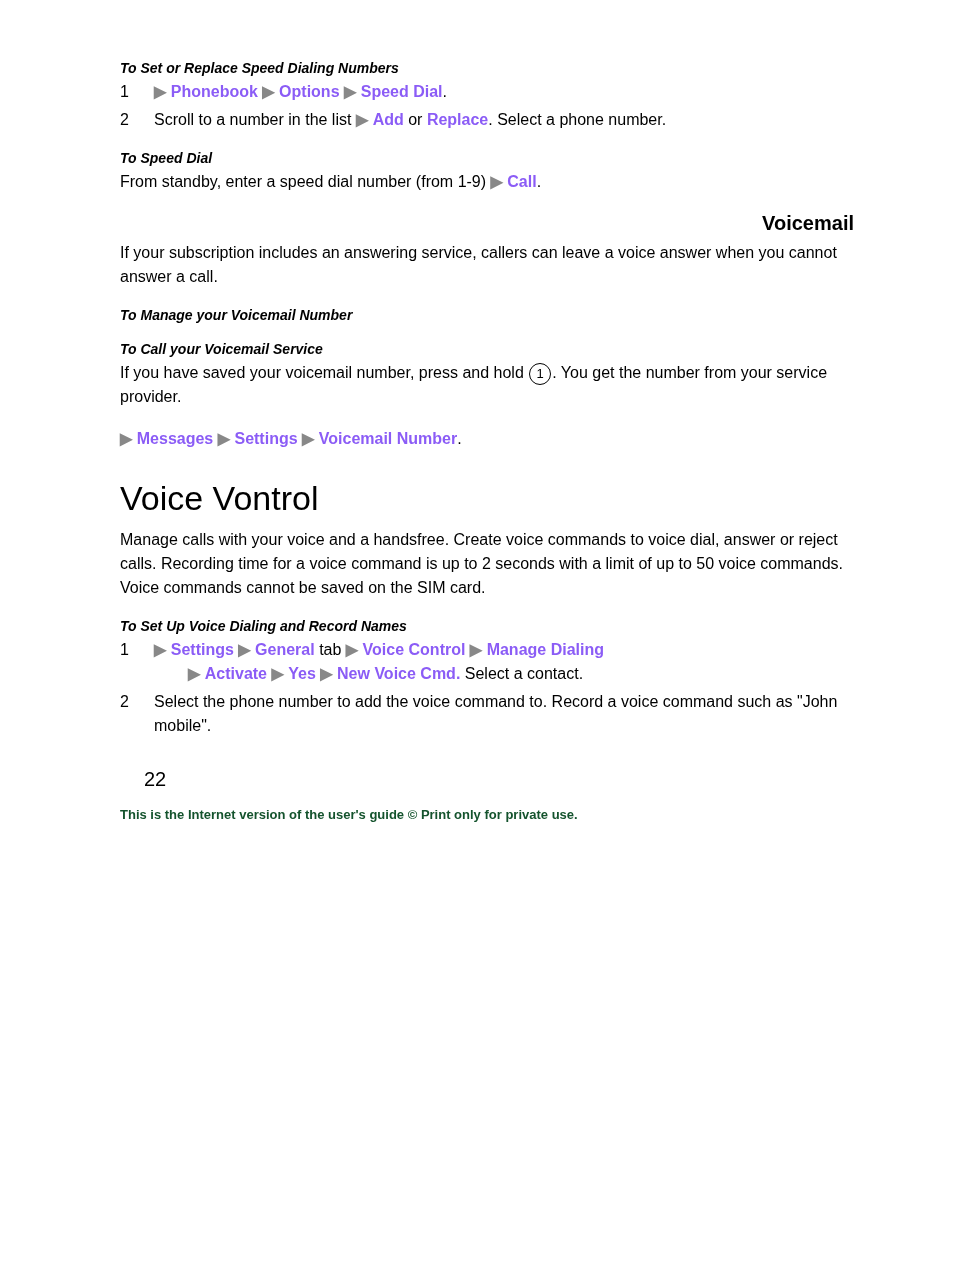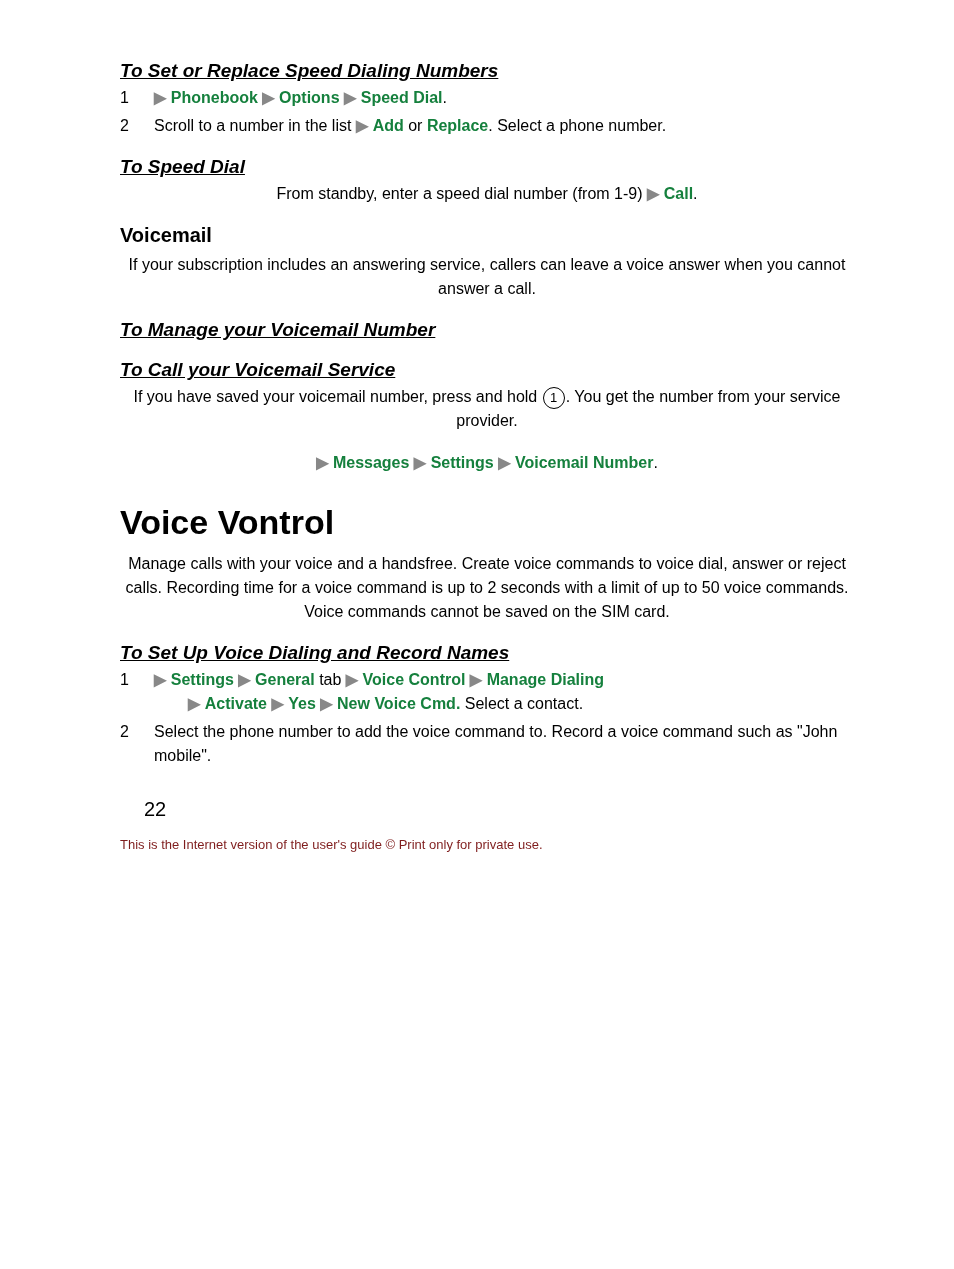--- a/index.html
+++ b/index.html
@@ -15,44 +15,43 @@
       width: 954px;
       min-height: 1269px;
       padding: 60px 100px 60px 120px;
     }
     .section {
       margin-bottom: 18px;
     }
     .section-title-bold-italic {
       font-weight: bold;
       font-style: italic;
-      font-size: 19px;
+      font-size: 14px;
       margin-bottom: 4px;
-      text-decoration: underline;
     }
     .section-title-bold {
       font-weight: bold;
       font-style: normal;
       font-size: 20px;
       margin-bottom: 6px;
+      text-align: right;
     }
     .section-title-large {
-      font-weight: bold;
+      font-weight: normal;
       font-style: normal;
       font-size: 34px;
       margin-bottom: 10px;
       margin-top: 28px;
     }
     .body-text {
       font-size: 16px;
       line-height: 1.5;
-      text-align: center;
     }
     .nav-link {
-      color: #15803d;
+      color: #8b5cf6;
       font-weight: bold;
       font-size: 16px;
     }
     .nav-arrow {
       color: #888;
       font-weight: bold;
     }
     ol.steps {
       list-style: none;
       padding: 0;
@@ -88,22 +87,22 @@
     }
     .footer-page {
       font-size: 20px;
       font-weight: normal;
       margin-top: 30px;
       margin-bottom: 6px;
       margin-left: 24px;
     }
     .footer-note {
       font-size: 13px;
-      color: #7f1d1d;
-      font-weight: normal;
+      color: #14532d;
+      font-weight: bold;
       margin-top: 16px;
     }
     .yes-link {
       color: #888;
       font-weight: bold;
     }
     .block-indent {
       margin-left: 34px;
     }
   </style>

